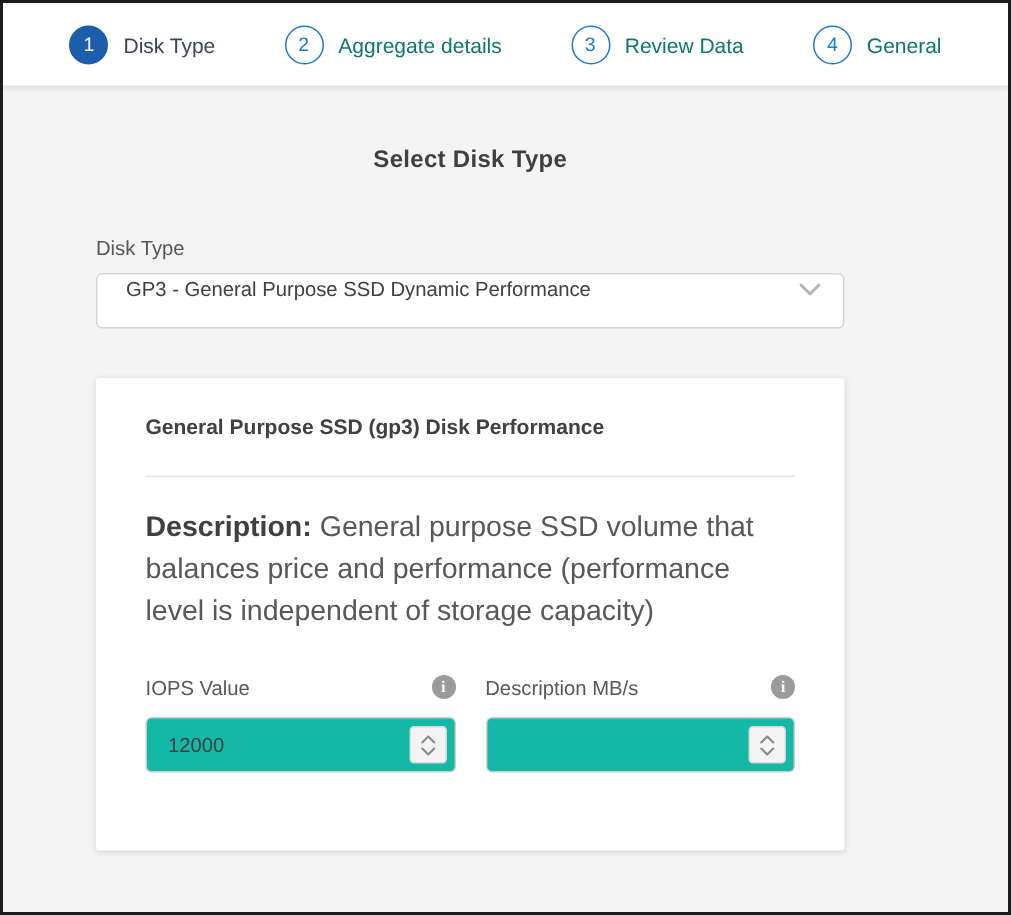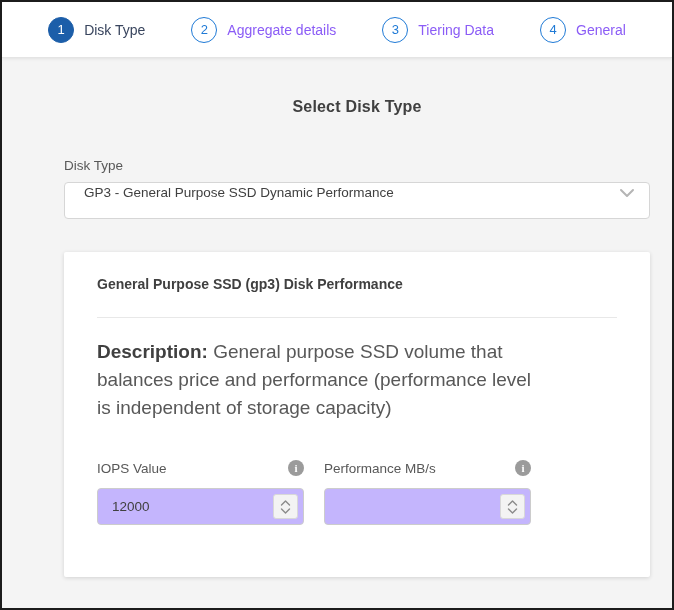--- a/index.html
+++ b/index.html
@@ -35,25 +35,25 @@
     border: 1.5px solid #1f7ad6;
     color: #1f7ad6;
     background: #ffffff;
     flex: 0 0 auto;
   }
   .step.active .step-circle {
     background: #1c5ea9;
     border-color: #1c5ea9;
     color: #ffffff;
   }
-  .step-label { font-size: 14px; color: #8b5cf6; white-space: nowrap; }
+  .step-label { font-size: 14px; color: #0f766e; white-space: nowrap; }
   .step.active .step-label { color: #39455e; }
   
   .content { padding-top: 40px; }
-  .col { width: 586px; margin-left: 62px; }
+  .col { width: 499px; margin-left: 62px; }
   .page-title {
     text-align: center;
     font-size: 16px;
     font-weight: bold;
     color: #404040;
     letter-spacing: 0.2px;
   }
   .field-label {
     font-size: 13.5px;
     color: #585858;
@@ -88,21 +88,21 @@
     margin-top: 20px;
     font-size: 19px;
     color: #585858;
     line-height: 28px;
     max-width: 440px;
   }
   .description b { color: #404040; }
   .fields-row {
     display: flex;
     gap: 20px;
-    margin-top: 38px;
+    margin-top: 28px;
   }
   .field-col { width: 207px; }
   .field-head {
     display: flex;
     align-items: center;
     justify-content: space-between;
     margin-bottom: 12px;
   }
   .num-label { font-size: 13.5px; color: #585858; }
   .info-icon {
@@ -113,21 +113,21 @@
     font-size: 11px;
     font-weight: bold;
     font-family: "Liberation Serif", serif;
     display: flex; align-items: center; justify-content: center;
     cursor: pointer;
     user-select: none;
   }
   .num-input-wrap {
     position: relative;
     height: 37px;
-    background: #c4b5fd;
+    background: #14b8a6;
     border: 1px solid #cccccc;
     border-radius: 4px;
     display: flex;
     align-items: center;
   }
   .num-input {
     border: none; outline: none;
     background: transparent;
     font-family: "Liberation Sans", sans-serif;
     font-size: 13.5px;
@@ -158,21 +158,21 @@
     <div class="step active">
       <span class="step-circle">1</span>
       <span class="step-label">Disk Type</span>
     </div>
     <div class="step">
       <span class="step-circle">2</span>
       <span class="step-label">Aggregate details</span>
     </div>
     <div class="step">
       <span class="step-circle">3</span>
-      <span class="step-label">Tiering Data</span>
+      <span class="step-label">Review Data</span>
     </div>
     <div class="step">
       <span class="step-circle">4</span>
       <span class="step-label">General</span>
     </div>
   </div>
 
   <div class="content">
     <div class="col">
       <h1 class="page-title">Select Disk Type</h1>
@@ -211,21 +211,21 @@
                   </svg>
                 <svg width="11" height="6" viewBox="0 0 11 6">
                     <polyline points="1.5,1 5.5,5 9.5,1" fill="none" stroke="#8a8a8a" stroke-width="1.4" stroke-linecap="round" stroke-linejoin="round"></polyline>
                   </svg>
               </span>
             </div>
           </div>
 
           <div class="field-col">
             <div class="field-head">
-              <span class="num-label">Performance MB/s</span>
+              <span class="num-label">Description MB/s</span>
               <span class="info-icon">i</span>
             </div>
             <div class="num-input-wrap">
               <span class="spin-btn">
                 <svg width="11" height="6" viewBox="0 0 11 6">
                     <polyline points="1.5,5 5.5,1 9.5,5" fill="none" stroke="#8a8a8a" stroke-width="1.4" stroke-linecap="round" stroke-linejoin="round"></polyline>
                   </svg>
                 <svg width="11" height="6" viewBox="0 0 11 6">
                     <polyline points="1.5,1 5.5,5 9.5,1" fill="none" stroke="#8a8a8a" stroke-width="1.4" stroke-linecap="round" stroke-linejoin="round"></polyline>
                   </svg>

